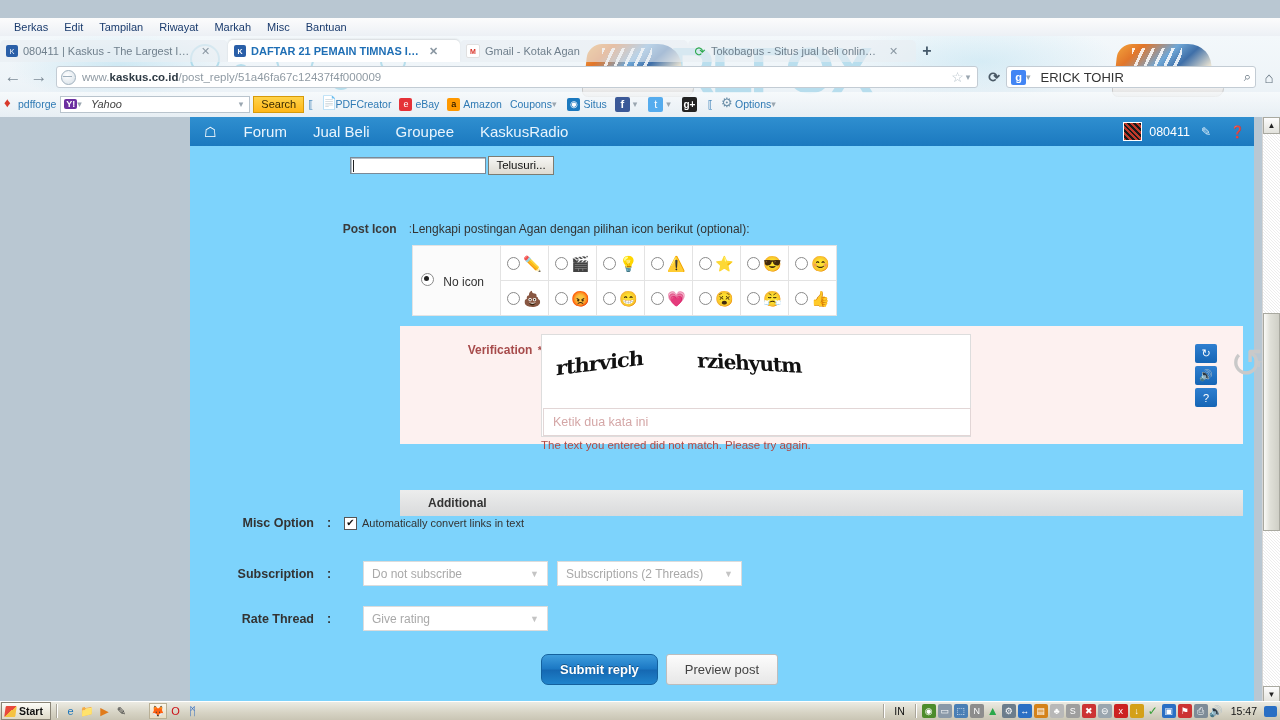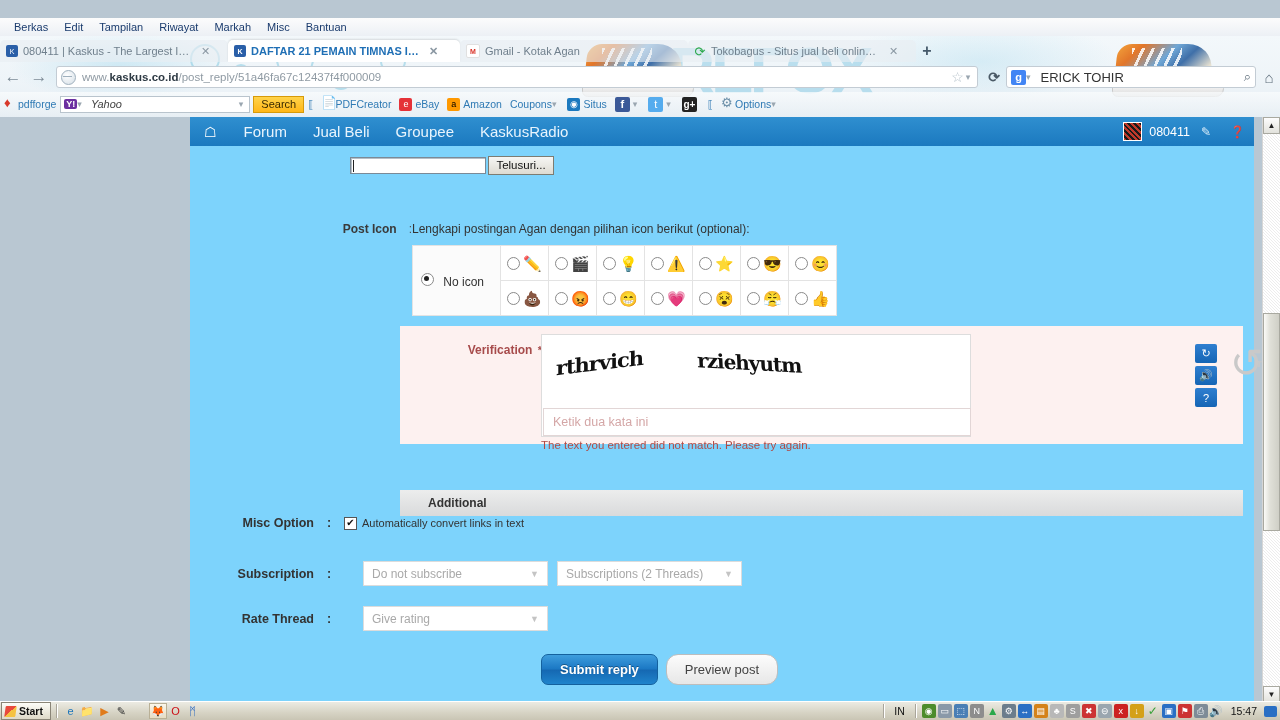--- a/index.html
+++ b/index.html
@@ -194,21 +194,21 @@
   .sel{height:25px;box-sizing:border-box;border:1px solid #dcdcdc;background:#fff;
     display:flex;align-items:center;padding:0 8px;font-size:12px;color:#a9a9a9;justify-content:space-between;margin-left:19px;}
   .sel .dn{color:#c4c4c4;font-size:9px;margin-left:10px;}
 
   
   .btnrow{position:absolute;left:351px;top:508px;display:flex;gap:8px;}
   .btn-primary{height:31px;padding:0 18px;box-sizing:border-box;border:1px solid #14619e;border-radius:7px;
     background:linear-gradient(to bottom,#3e9ddd 0%,#1b78c4 48%,#1568b2 52%,#1f84cc 100%);
     color:#fff;font-size:13px;font-weight:bold;display:flex;align-items:center;justify-content:center;
     text-shadow:0 -1px 0 rgba(0,0,0,.35);}
-  .btn-default{height:31px;padding:0 18px;box-sizing:border-box;border:1px solid #bdbdbd;border-radius:12px;
+  .btn-default{height:31px;padding:0 18px;box-sizing:border-box;border:1px solid #bdbdbd;border-radius:3px;
     background:linear-gradient(to bottom,#fcfcfc,#e7e7e7);
     color:#444;font-size:13px;display:flex;align-items:center;justify-content:center;}
 
   
   .vscroll{position:absolute;right:0;top:117px;width:17px;height:586px;
     background:#f1f1f1;
     background-image:linear-gradient(45deg,#fff 25%,#ededed 25%,#ededed 50%,#fff 50%,#fff 75%,#ededed 75%);
     background-size:3px 3px;border-left:1px solid #d6d6d6;}
   .sb-btn{width:17px;height:17px;background:linear-gradient(to bottom,#fdfdfd,#e2e2dc);
     border:1px solid #a9a9a0;box-sizing:border-box;display:flex;align-items:center;justify-content:center;

